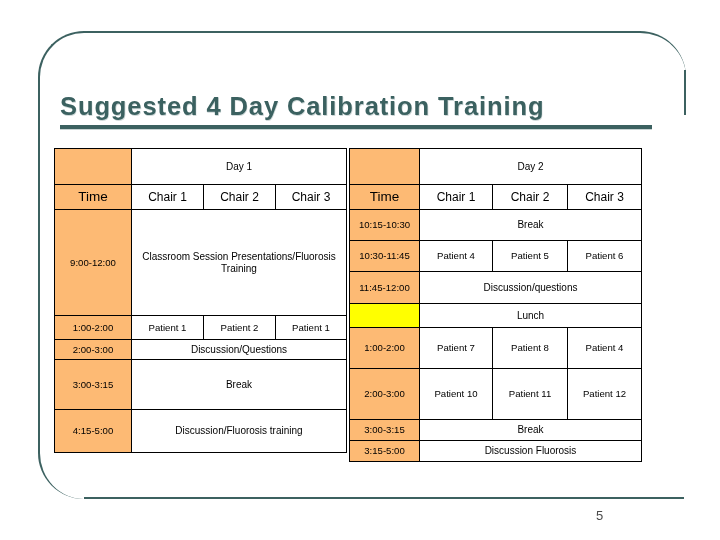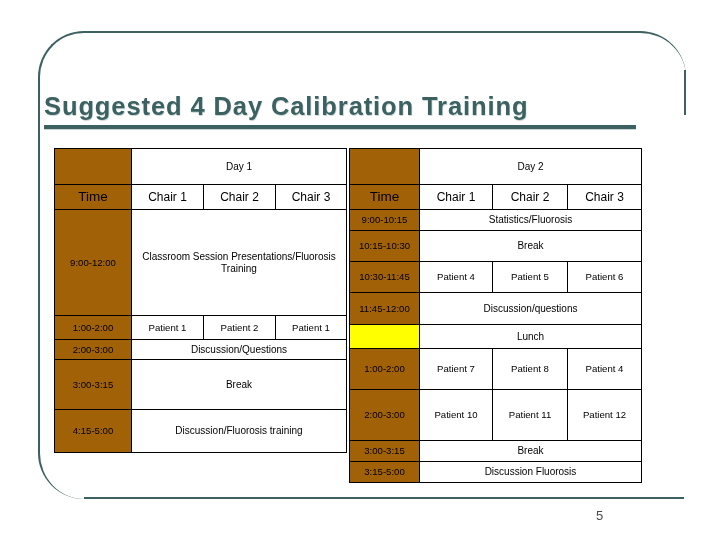--- a/index.html
+++ b/index.html
@@ -45,21 +45,21 @@
     left: 84px;
     top: 497px;
     width: 600px;
     height: 2px;
     background: #3c6160;
   }
 
   
   #title-block {
     position: absolute;
-    left: 44px;
+    left: 60px;
     top: 92px;
     width: 600px;
   }
   #page-title {
     font-size: 25.5px;
     font-weight: bold;
     color: #3b6160;
     letter-spacing: 0.9px;
     line-height: 1.1;
     white-space: nowrap;
@@ -94,21 +94,21 @@
   }
   table.sched td {
     border: 1.4px solid #000000;
     text-align: center;
     vertical-align: middle;
     padding: 1px 2px;
     font-weight: normal;
     line-height: 1.18;
     overflow: hidden;
   }
-  td.yellow { background: #a16207; }
+  td.yellow { background: #fdba74; }
   td.plain  { background: #ffffff; }
   td.blank  { background: #ffff00; }
   td.daylabel {
     font-weight: bold;
     font-size: 10px;
   }
   td.timehead {
     font-size: 13.5px;
     font-weight: bold;
   }
@@ -199,24 +199,20 @@
         <td class="plain daylabel" colspan="3">Day 2</td>
       </tr>
       <tr>
         <td class="yellow timehead" style="height:22px">Time</td>
         <td class="plain chairhead">Chair 1</td>
         <td class="plain chairhead">Chair 2</td>
         <td class="plain chairhead">Chair 3</td>
       </tr>
 
       <tr>
-        <td class="yellow" style="height:18px">9:00-10:15</td>
-        <td class="plain big" colspan="3">Statistics/Fluorosis</td>
-      </tr>
-      <tr>
         <td class="yellow" style="height:28px">10:15-10:30</td>
         <td class="plain big" colspan="3">Break</td>
       </tr>
       <tr>
         <td class="yellow" style="height:28px">10:30-11:45</td>
         <td class="plain">Patient 4</td>
         <td class="plain">Patient 5</td>
         <td class="plain">Patient 6</td>
       </tr>
       <tr>

